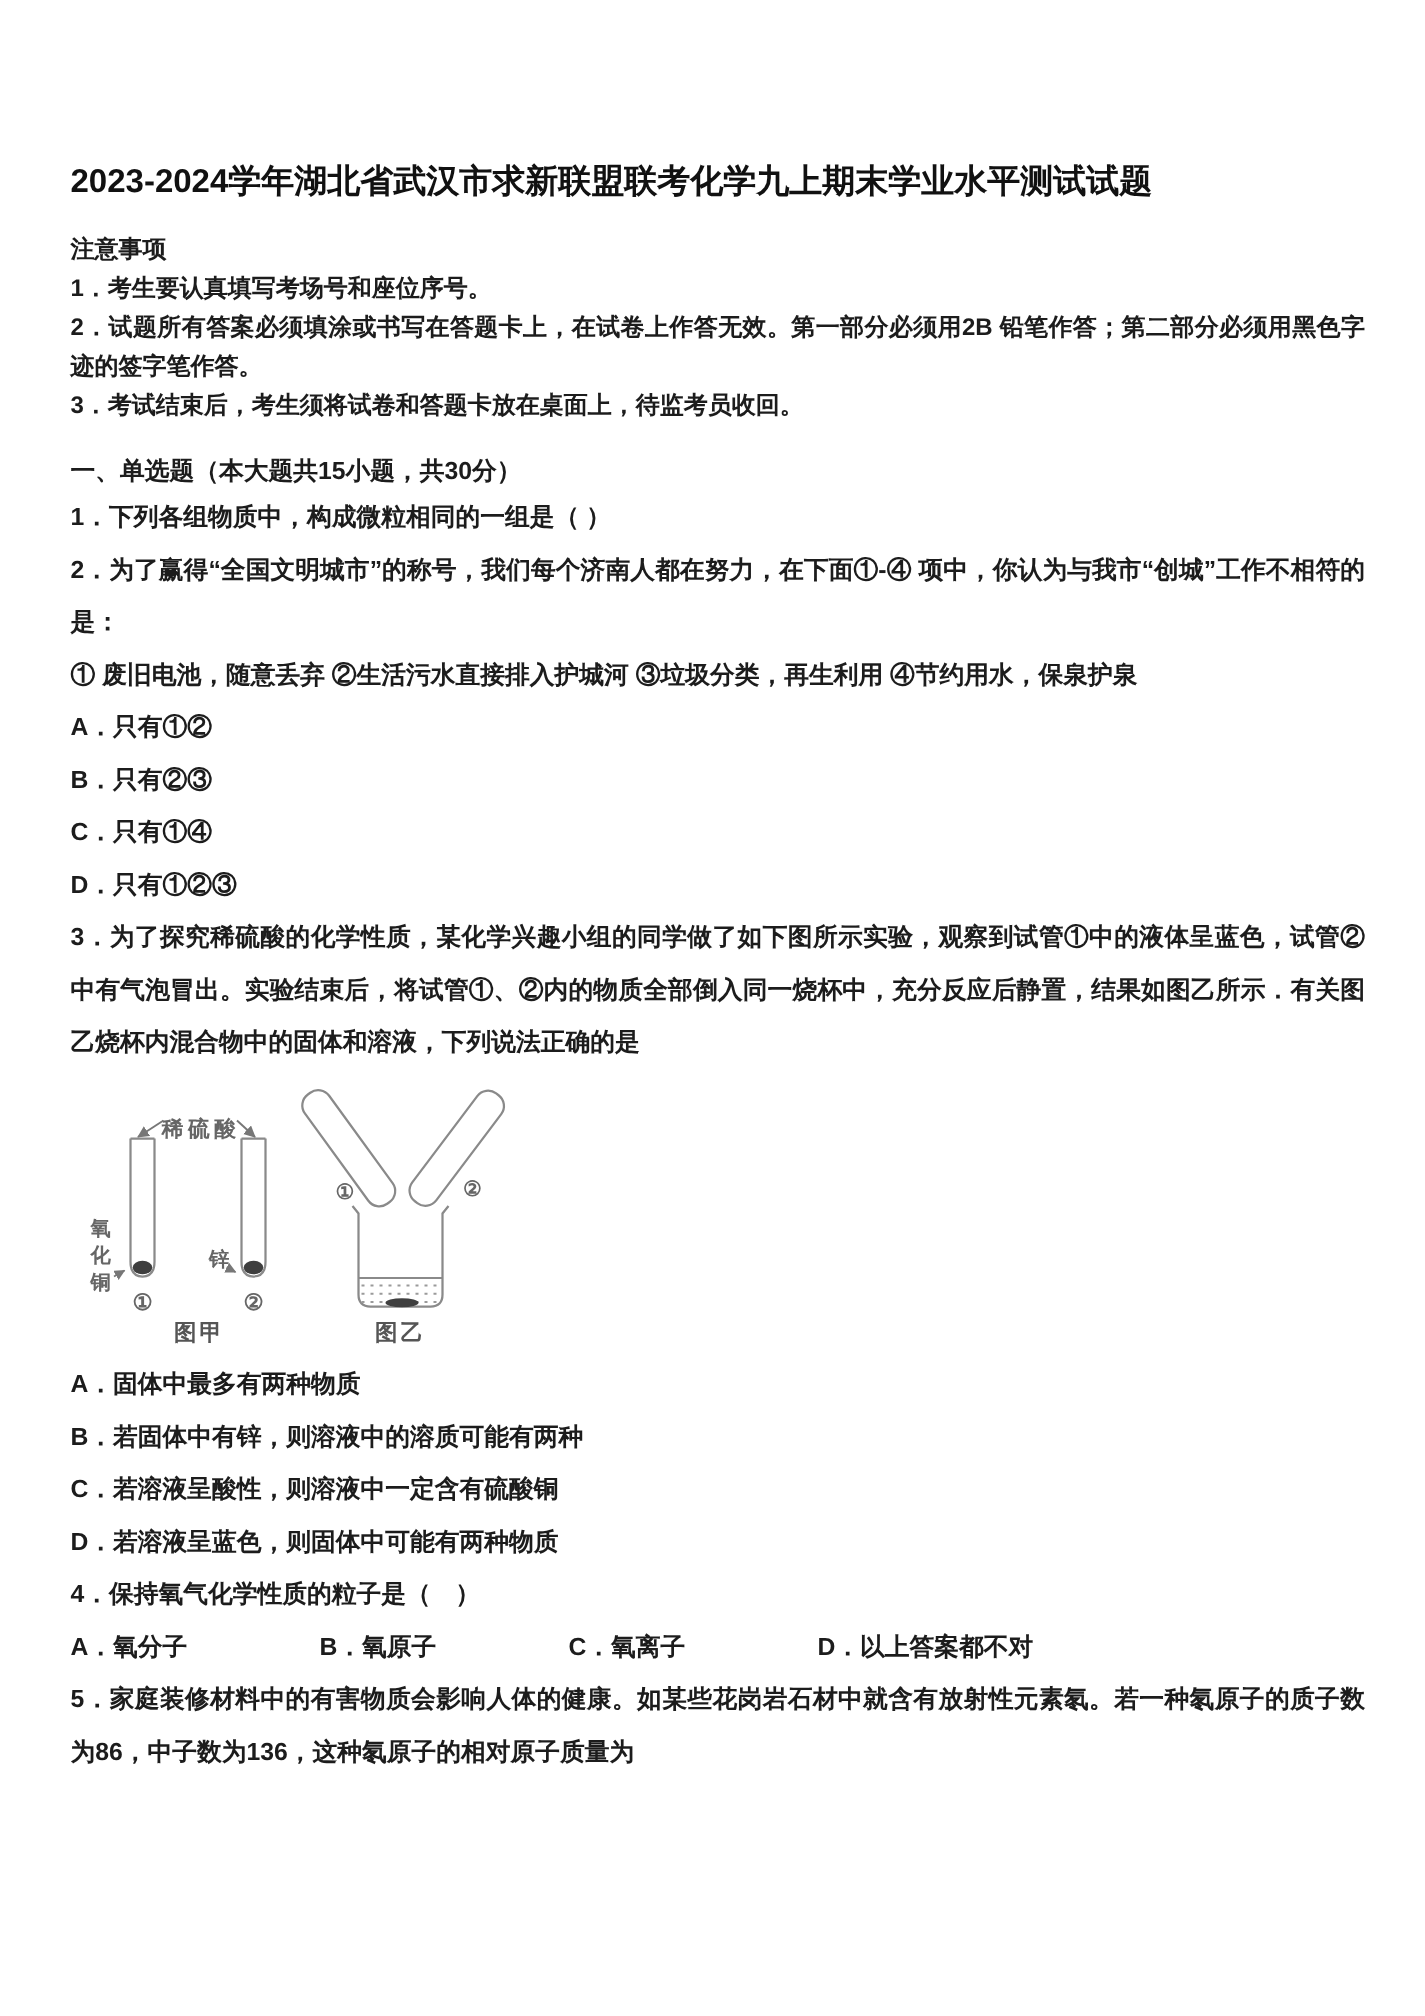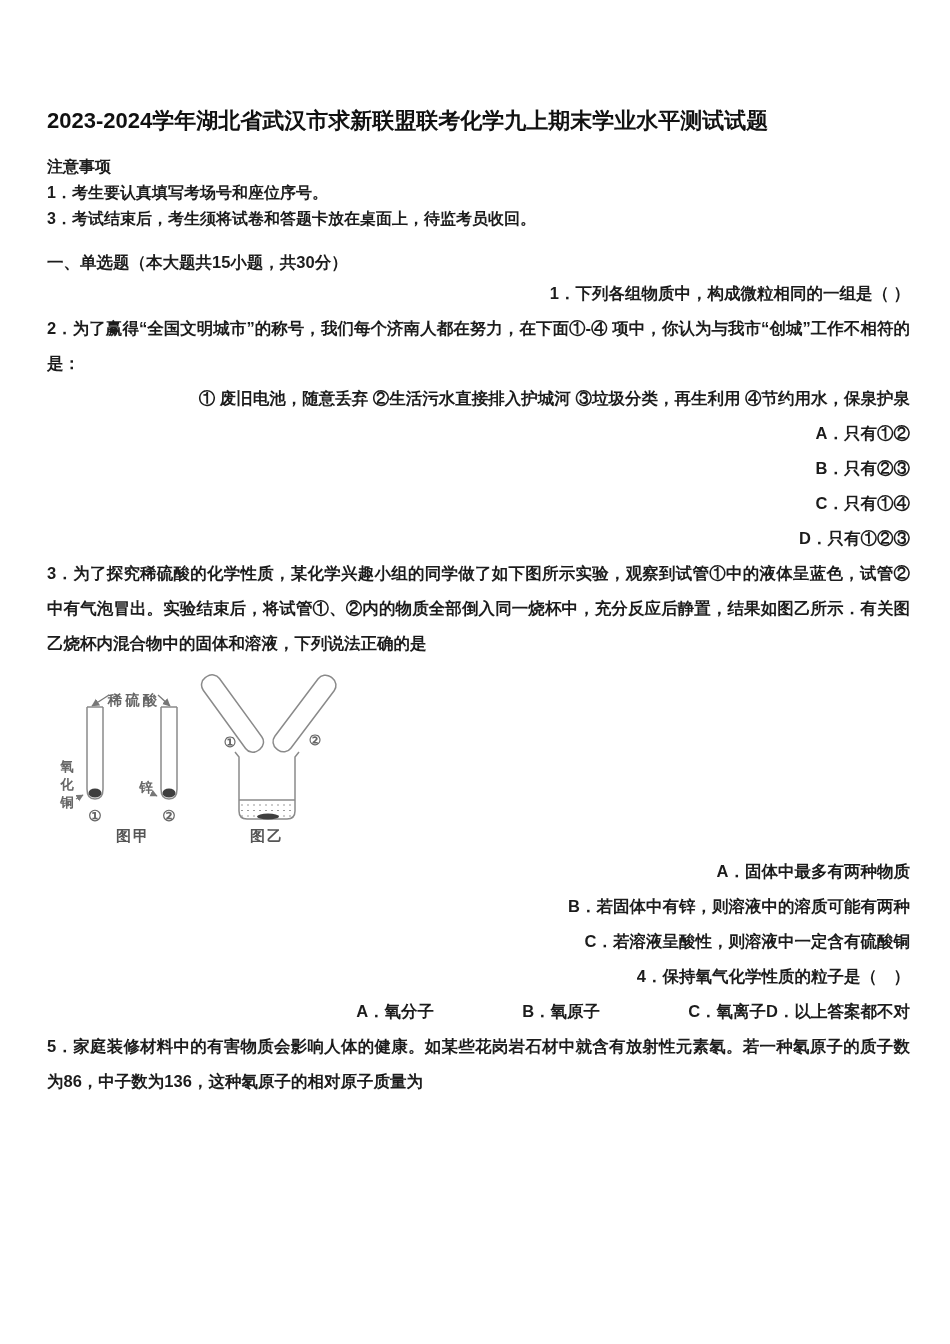--- a/index.html
+++ b/index.html
@@ -10,39 +10,40 @@
     -webkit-text-size-adjust:none;
   }
   .doc { width:863px; margin-left:47px; }
   .title {
     margin:104px 0 0 0; text-align:left;
     font-size:22px; line-height:34px; color:#111;
   }
   .notice { margin-top:16px; font-size:16px; line-height:26px; }
   .notice p { margin:0; }
   .section-h { margin-top:16px; font-size:16.5px; line-height:28px; }
-  .qa { font-size:16.5px; line-height:35px; margin:0;text-align:right; }
+  .qa { font-size:16.5px; line-height:35px; margin:0; }
   .just { text-align:justify; }
   .opts-inline span { display:inline-block; width:166px; white-space:nowrap; vertical-align:top; }
   .opts-inline span:last-child { width:auto; }
   .figwrap { margin:4px 0 4px 2px; }
   svg { display:block; }
   .figtext { fill:#666; font-family:"Liberation Sans",sans-serif; font-weight:700; }
   .figcap { fill:#555; font-size:15px; letter-spacing:2px; }
 </style>
 </head>
 <body>
 
 <div class="doc">
 
   <div class="title">2023-2024学年湖北省武汉市求新联盟联考化学九上期末学业水平测试试题</div>
 
   <div class="notice">
     <p>注意事项</p>
     <p>1．考生要认真填写考场号和座位序号。</p>
+    <p class="just">2．试题所有答案必须填涂或书写在答题卡上，在试卷上作答无效。第一部分必须用2B 铅笔作答；第二部分必须用黑色字迹的签字笔作答。</p>
     <p>3．考试结束后，考生须将试卷和答题卡放在桌面上，待监考员收回。</p>
   </div>
 
   <div class="section-h">一、单选题（本大题共15小题，共30分）</div>
 
   <p class="qa">1．下列各组物质中，构成微粒相同的一组是（ ）</p>
 
   <p class="qa just">2．为了赢得“全国文明城市”的称号，我们每个济南人都在努力，在下面①-④ 项中，你认为与我市“创城”工作不相符的是：</p>
   <p class="qa">① 废旧电池，随意丢弃 ②生活污水直接排入护城河 ③垃圾分类，再生利用 ④节约用水，保泉护泉</p>
   <p class="qa">A．只有①②</p>
@@ -95,20 +96,21 @@
       <line x1="192" y1="151" x2="244" y2="151" stroke="#9a9a9a" stroke-width="1.2" stroke-dasharray="2 4"></line>
       <ellipse cx="219" cy="151.5" rx="11" ry="3" fill="#3f3f3f"></ellipse>
 
       <text class="figtext figcap" x="218" y="176" text-anchor="middle">图乙</text>
     </svg>
   </div>
 
   <p class="qa">A．固体中最多有两种物质</p>
   <p class="qa">B．若固体中有锌，则溶液中的溶质可能有两种</p>
   <p class="qa">C．若溶液呈酸性，则溶液中一定含有硫酸铜</p>
+  <p class="qa">D．若溶液呈蓝色，则固体中可能有两种物质</p>
 
   <p class="qa">4．保持氧气化学性质的粒子是（　）</p>
   <p class="qa opts-inline">
     <span>A．氧分子</span><span>B．氧原子</span><span>C．氧离子</span><span>D．以上答案都不对</span>
   </p>
 
   <p class="qa just">5．家庭装修材料中的有害物质会影响人体的健康。如某些花岗岩石材中就含有放射性元素氡。若一种氡原子的质子数为86，中子数为136，这种氡原子的相对原子质量为</p>
 
 </div>
 

